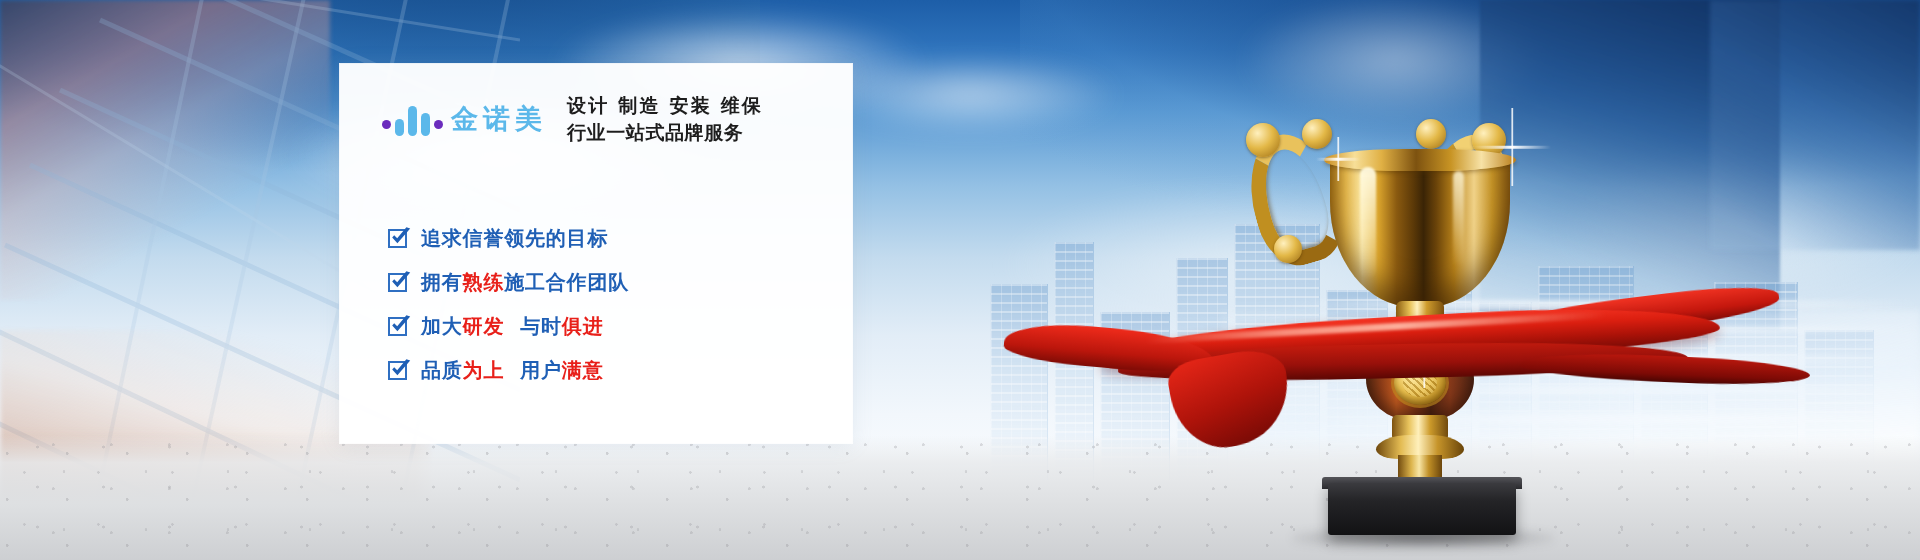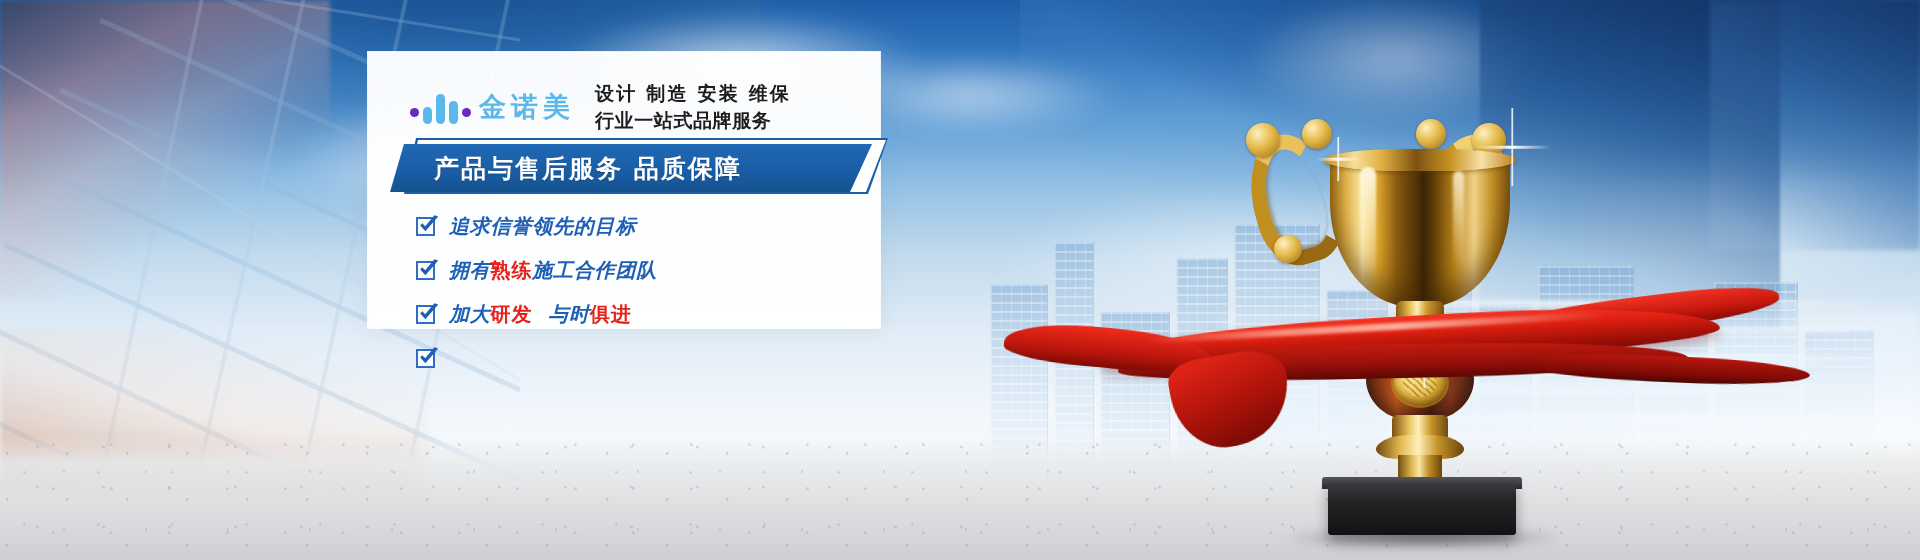--- a/index.html
+++ b/index.html
@@ -303,25 +303,24 @@
     background:linear-gradient(165deg, #e92718 0%, #ae130a 52%, #6b0804 100%);
   }
   .rb-hl {
     position:absolute; left:46px; top:66px; width:460px; height:7px;
     background:linear-gradient(90deg, rgba(255,160,140,0), rgba(255,175,155,.75) 30%, rgba(255,190,170,.9) 55%, rgba(255,160,140,0));
     border-radius:4px; transform:rotate(-3.2deg); filter:blur(1.6px);
   }
 
   
   .card {
-    position:absolute; left:340px; top:52px;
-    width:512px; height:276px;
+    position:absolute; left:340px; top:64px;
+    width:512px; height:379px;
     background:rgba(255,255,255,.965);
     box-shadow:0 0 0 1px rgba(255,255,255,.9), 0 2px 20px rgba(120,140,165,.14);
-    margin-left:28px;
   }
 
   
   .logo-row { position:absolute; left:42px; top:28px; display:flex; align-items:center; }
   .logo-mark { display:flex; align-items:flex-end; gap:4px; height:34px; margin-right:8px; }
   .lm-dot { width:9px; height:9px; border-radius:50%; background:#6a2bbd; margin-bottom:7px; }
   .lm-bar { width:9px; border-radius:5px; background:#5bb8ea; }
   .lm-bar.b1 { height:17px; }
   .lm-bar.b2 { height:30px; }
   .lm-bar.b3 { height:23px; }
@@ -372,21 +371,21 @@
     position:relative; width:19px; height:19px; flex:0 0 19px;
     border:2px solid #2f6fc2; background:#ffffff;
     margin-right:14px;
   }
   .cb svg { position:absolute; left:-1px; top:-5px; width:24px; height:24px; }
   .ci-text {
     font-size:20px; font-weight:700; letter-spacing:.8px;
     white-space:nowrap;
     font-family:"DejaVu Sans","Liberation Sans",sans-serif;
   }
-  .seg-blue { color:#1f5fb5;font-style:italic; }
+  .seg-blue { color:#1f5fb5; }
   .seg-red  { color:#e8201a; }
   .seg-gap  { display:inline-block; width:16px; }
 </style>
 </head>
 <body>
 
 <div class="stage">
 
   <div class="sky"></div>
   <div class="sky-dark-left"></div>
@@ -503,27 +502,20 @@
         <span class="lm-bar b3"></span>
         <span class="lm-dot"></span>
       </div>
       <div class="logo-name">金诺美</div>
       <div class="logo-tag">
         <div class="l1">设计 制造 安装 维保</div>
         <div>行业一站式品牌服务</div>
       </div>
     </div>
 
-    <div class="banner-wrap">
-      <div class="banner-outline"></div>
-      <div class="banner-outline-in"></div>
-      <div class="banner">
-        <div class="banner-text">产品与售后服务  品质保障</div>
-      </div>
-    </div>
 
     <div class="checklist">
         <div class="check-item">
           <span class="cb">
             <svg viewBox="0 0 24 24" aria-hidden="true">
               <path d="M3.2 11.6 L8.4 17.2 L21.2 2.6 L17.4 1.2 L8.2 12.2 L5.2 9.2 Z" fill="#1f5fb5"></path>
             </svg>
           </span>
           <span class="ci-text"><span class="seg-blue">追求信誉领先的目标</span></span>
         </div>
@@ -542,17 +534,18 @@
             </svg>
           </span>
           <span class="ci-text"><span class="seg-blue">加大</span><span class="seg-red">研发</span><span class="seg-gap"></span><span class="seg-blue">与时</span><span class="seg-red">俱进</span></span>
         </div>
         <div class="check-item">
           <span class="cb">
             <svg viewBox="0 0 24 24" aria-hidden="true">
               <path d="M3.2 11.6 L8.4 17.2 L21.2 2.6 L17.4 1.2 L8.2 12.2 L5.2 9.2 Z" fill="#1f5fb5"></path>
             </svg>
           </span>
+          <span class="ci-text"><span class="seg-blue">品质</span><span class="seg-red">为上</span><span class="seg-gap"></span><span class="seg-blue">用户</span><span class="seg-red">满意</span></span>
         </div>
       </div>
 
   </div>
 </div>
 
 </body></html>

